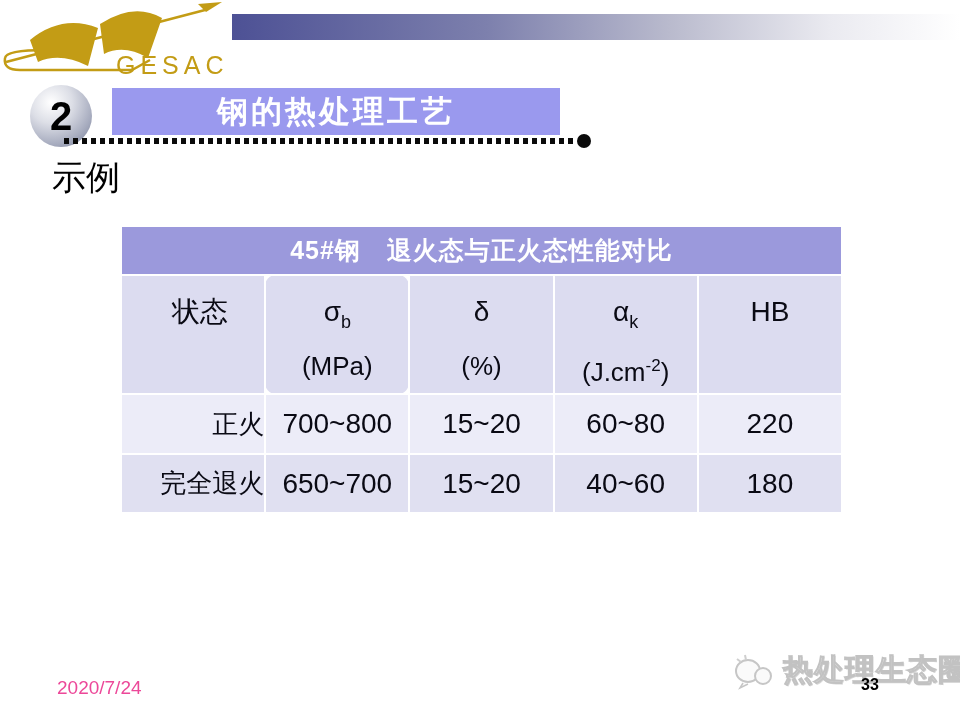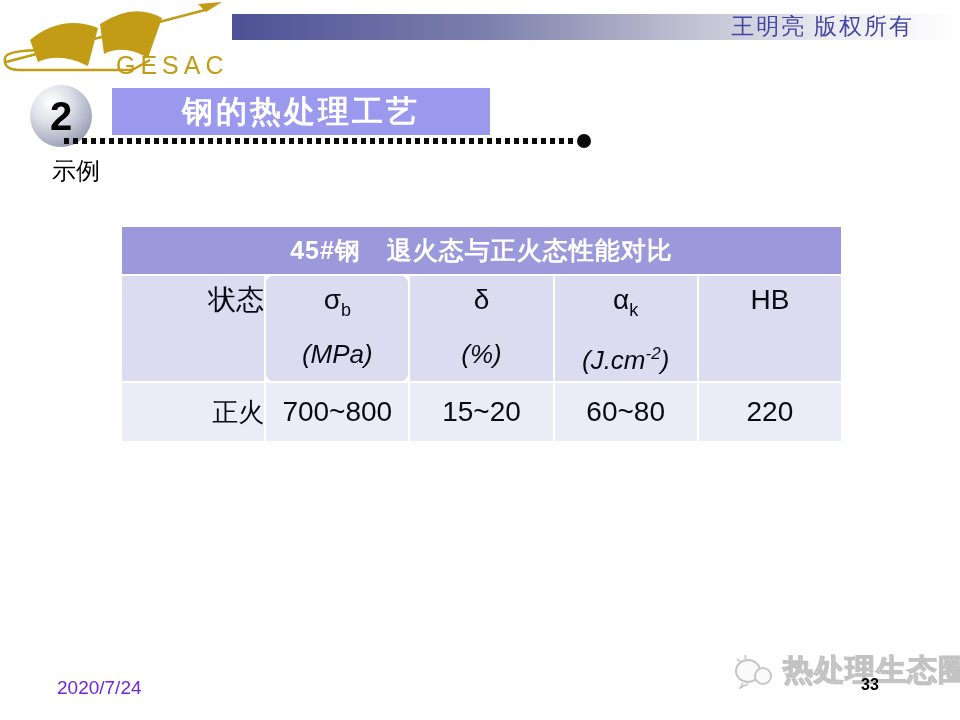--- a/index.html
+++ b/index.html
@@ -43,21 +43,21 @@
     background: radial-gradient(circle at 34% 28%, #ffffff 0%, #dcdee6 35%, #a6abbe 70%, #6f7790 100%);
     display: flex; align-items: center; justify-content: center;
   }
   .section-badge span {
     font-size: 40px; font-weight: bold; color: #000;
     line-height: 1;
   }
   .banner {
     position: absolute;
     left: 112px; top: 88px;
-    width: 378px; height: 47px;
+    width: 448px; height: 47px;
     background: #9a99ee;
     display: flex; align-items: center; justify-content: center;
   }
   .banner span {
     color: #ffffff;
     font-size: 31px;
     font-weight: bold;
     letter-spacing: 3px;
     white-space: nowrap;
   }
@@ -71,21 +71,21 @@
     position: absolute;
     left: 577px; top: 134px;
     width: 14px; height: 14px;
     border-radius: 50%;
     background: #0a0a0a;
   }
   .example-label {
     position: absolute;
     left: 52px; top: 155px;
     font-family: "Liberation Serif", serif;
-    font-size: 24px;
+    font-size: 34px;
     color: #000;
   }
 
   
   table.perf-table {
     position: absolute;
     left: 120px; top: 225px;
     width: 723px;
     border-collapse: collapse;
     table-layout: fixed;
@@ -100,26 +100,27 @@
     background: #9b99dc;
     color: #ffffff;
     font-size: 25px;
     font-weight: bold;
     letter-spacing: 1px;
   }
   .perf-table tr.colhead th {
     height: 101px;
     background: #dcdcf0;
     vertical-align: top;
+    text-align: center;
     color: #0a0a14;
     font-size: 28px;
-    padding-top: 2px;
+    padding-top: 14px;
   }
   .perf-table tr.colhead th .sym { line-height: 44px; }
-  .perf-table tr.colhead th .unit { line-height: 44px; font-size: 26px; font-style: italic; }
+  .perf-table tr.colhead th .unit { line-height: 44px; font-size: 26px; }
   .perf-table sub { font-size: 18px; }
   .perf-table sup { font-size: 17px; }
   .perf-table th.c-state, .perf-table td.c-state {
     text-align: right;
     padding-left: 14px;
     font-family: "Liberation Serif", serif;
   }
   .perf-table th.c-state { font-size: 26px; }
   .perf-table tbody td {
     text-align: center;
@@ -128,21 +129,21 @@
   }
   .perf-table tbody td.c-state { font-size: 26px; }
   .perf-table tr.row-odd td { height: 58px; background: #ececf8; }
   .perf-table tr.row-even td { height: 57px; background: #e0e0f1; }
 
   
   .footer-date {
     position: absolute;
     left: 57px; top: 677px;
     font-size: 19px;
-    color: #6d28d9;
+    color: #ec4899;
   }
   .watermark {
     position: absolute;
     left: 733px; top: 650px;
     display: flex; align-items: center;
   }
   .watermark svg { width: 44px; height: 40px; margin-right: 6px; }
   .wm-text {
     font-size: 30px;
     font-weight: bold;
@@ -172,21 +173,20 @@
     </g>
     <g fill="#c39c15" stroke="none">
       <path d="M30,40 Q62,14 98,28 L88,66 Q60,52 38,62 Z"></path>
       <path d="M100,24 Q134,2 162,18 L148,58 Q124,44 104,54 Z"></path>
       <path d="M198,4 L222,2 L206,12 Z"></path>
     </g>
     <text x="116" y="74" font-size="25" letter-spacing="5" fill="#c39c15" font-family="Liberation Sans, sans-serif">GESAC</text>
   </svg>
 
   <div class="topbar"></div>
-  <div class="copyright">王明亮 版权所有</div>
 
   <div class="section-badge">
     <span>2</span>
   </div>
   <div class="banner">
     <span>钢的热处理工艺</span>
   </div>
   <div class="dotted-line"></div>
   <div class="dot-end"></div>
 
@@ -218,20 +218,27 @@
         </th>
       </tr>
     </thead>
     <tbody>
       <tr class="row-odd">
         <td class="c-state">正火</td>
         <td>700~800</td>
         <td>15~20</td>
         <td>60~80</td>
         <td>220</td>
+      </tr>
+      <tr class="row-even">
+        <td class="c-state">完全退火</td>
+        <td>650~700</td>
+        <td>15~20</td>
+        <td>40~60</td>
+        <td>180</td>
       </tr>
     </tbody>
   </table>
 
   <div class="footer-date">2020/7/24</div>
 
   <div class="watermark">
     <svg viewBox="0 0 44 40">
       <ellipse cx="15" cy="20" rx="12" ry="11" fill="#fafafa" stroke="#c6c6c6" stroke-width="2"></ellipse>
       <circle cx="30" cy="25" r="8" fill="#fafafa" stroke="#c6c6c6" stroke-width="2"></circle>

